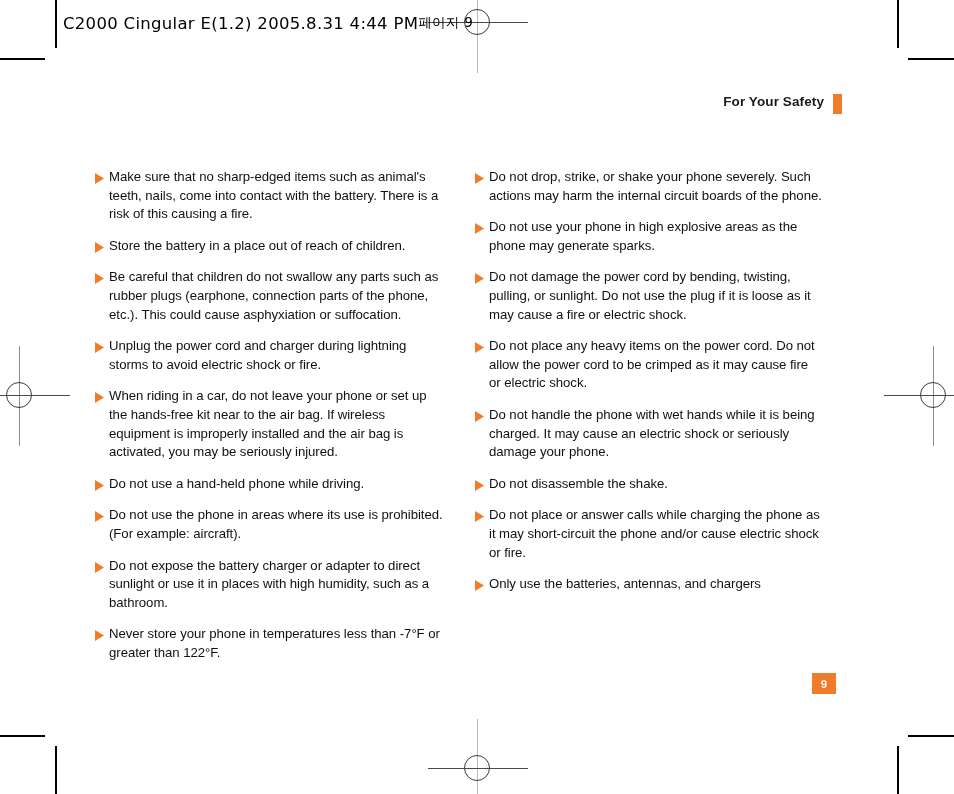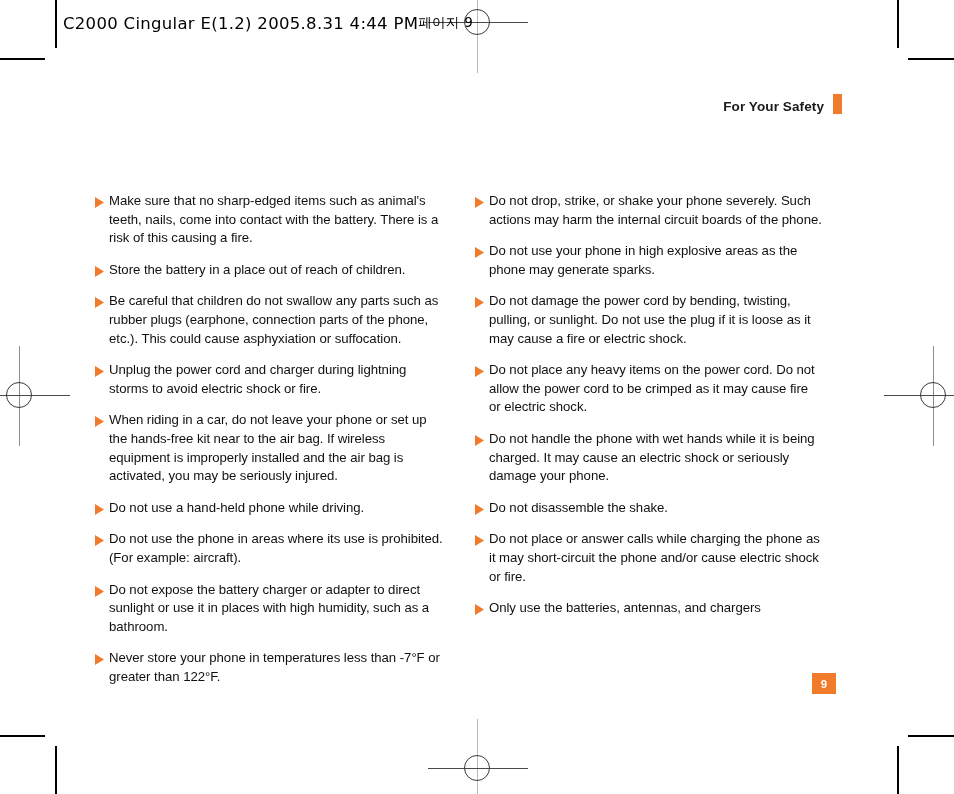--- a/index.html
+++ b/index.html
@@ -69,21 +69,21 @@
     font-size: 13.5px;
     vertical-align: 2px;
   }
 
   
   .running-head {
     position: absolute;
     right: 112px;
     top: 94px;
     display: flex;
-    align-items: flex-end;
+    align-items: flex-start;
     gap: 9px;
   }
   .running-head .rh-text {
     font-size: 13.5px;
     font-weight: bold;
     color: #1a1a1a;
     letter-spacing: 0.1px;
     white-space: nowrap;
   }
   .running-head .rh-bar {
@@ -93,21 +93,20 @@
   }
 
   
   .columns {
     position: absolute;
     left: 95px;
     top: 168px;
     width: 745px;
     display: flex;
     gap: 32px;
-    margin-top: 24px;
   }
   .column {
     width: 348px;
   }
 
   .bullet-item {
     display: flex;
     align-items: flex-start;
     margin-bottom: 13px;
   }

